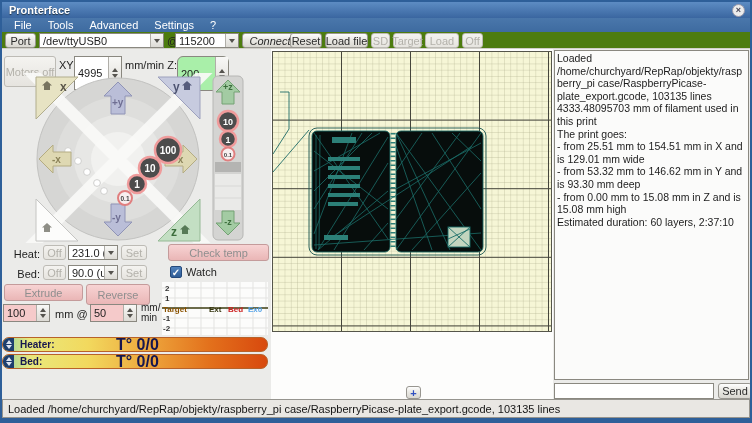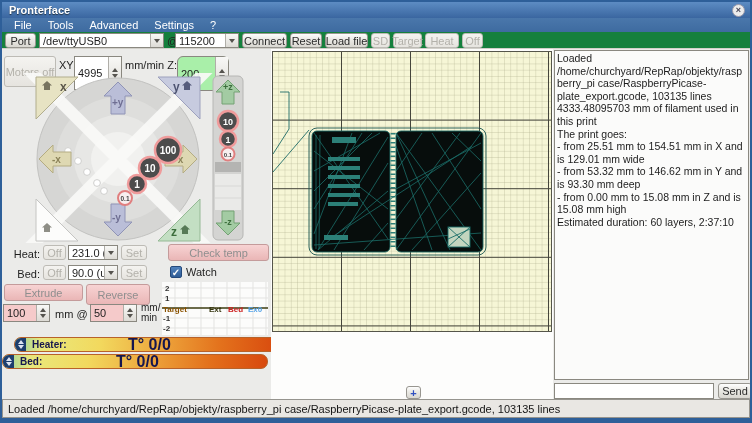--- a/index.html
+++ b/index.html
@@ -12,21 +12,21 @@
     background:linear-gradient(#5d8cc3,#3a66a0); display:flex; align-items:center; }
   .titlebar .title { color:#fff; font-size:11px; font-weight:bold; padding-left:7px; text-shadow:0 1px 1px #234; }
   .close-btn { position:absolute; right:5px; top:2px; width:13px; height:13px; border-radius:50%;
     background:#ececec; border:1px solid #99a; color:#445; font-size:9px; font-weight:bold;
     line-height:11px; text-align:center; cursor:default; }
   .menubar { position:absolute; left:0; top:16px; width:748px; height:14px;
     background:linear-gradient(#4a77ab,#3e6ba0); display:flex; align-items:center; padding-left:4px; }
   .menu-item { color:#fff; font-size:11px; padding:0 8px; line-height:14px; }
 
   
-  .toolbar { position:absolute; left:0; top:30px; width:748px; height:17px; background:#15803d;
+  .toolbar { position:absolute; left:0; top:30px; width:748px; height:17px; background:#4d7c0f;
     border-bottom:1px solid #d2d0ca; }
   .btn { position:absolute; display:flex; align-items:center; justify-content:center; font-size:11px;
     color:#2b2b2b; background:linear-gradient(#fefefe,#ecebe6 40%,#d9d7d1); border:1px solid #989690;
     border-radius:3px; white-space:nowrap; }
   .btn.disabled { color:#b3b1aa; background:linear-gradient(#f4f3f0,#e6e4df); border-color:#bdbbb5; }
   .btn.pink { background:linear-gradient(#f7d3d3,#eab6b6); border-color:#c49b9b; color:#8f8f8f;text-align:right; }
   .lbl { position:absolute; font-size:11px; color:#1e1e1e; white-space:nowrap; }
   .combo, .spin { position:absolute; display:flex; background:#fff; border:1px solid #8a8880; }
   .combo .val, .spin .val { flex:1; font-size:11px; padding:0 3px; display:flex; align-items:center;
     overflow:hidden; white-space:nowrap; color:#1e1e1e; }
@@ -95,26 +95,26 @@
             <div class="td"></div>
           </div>
     </div>
     <div class="lbl" style="left:165px;top:3px;">@</div>
     <div class="combo" style="left:173px;top:1px;width:64px;height:15px;">
       <div class="val">115200</div>
       <div class="dd">
             <div class="td"></div>
           </div>
     </div>
-    <div class="btn" style="left:240px;top:1px;width:45px;height:15px;">Connect</div>
+    <div class="btn" style="left:240px;top:1px;width:56px;height:15px;font-style:italic;">Connect</div>
     <div class="btn" style="left:288px;top:1px;width:32px;height:15px;">Reset</div>
     <div class="btn" style="left:323px;top:1px;width:43px;height:15px;">Load file</div>
     <div class="btn disabled" style="left:369px;top:1px;width:19px;height:15px;">SD</div>
     <div class="btn disabled" style="left:391px;top:1px;width:29px;height:15px;">Target</div>
-    <div class="btn disabled" style="left:423px;top:1px;width:34px;height:15px;">Heat</div>
+    <div class="btn disabled" style="left:423px;top:1px;width:34px;height:15px;">Load</div>
     <div class="btn disabled" style="left:460px;top:1px;width:21px;height:15px;">Off</div>
   </div>
 
   <div class="left-panel">
 
     <div class="btn disabled" style="left:2px;top:7px;width:52px;height:31px;">Motors off</div>
     <div class="lbl" style="left:57px;top:10px;">XY:</div>
     <div class="spin" style="left:72px;top:7px;width:48px;height:34px;">
       <div class="val">4995</div>
       <div class="arrows">
@@ -268,21 +268,21 @@
         <text x="1" y="49">-2</text>
       </g>
       <g font-size="8" font-weight="bold">
         <text x="1" y="29.5" fill="#8a5200">Target</text>
         <text x="47" y="29.5" fill="#35350f">Ext</text>
         <text x="66" y="29.5" fill="#cc2020">Bed</text>
         <text x="86" y="29.5" fill="#55a3e8">Ex0</text>
       </g>
     </svg>
 
-    <div class="gauge" style="left:12px;top:288px;width:266px;">
+    <div class="gauge" style="left:0;top:288px;width:266px;">
       <div class="spinctl">
             <div class="wtu"></div>
             <div class="wtd"></div>
           </div>
       <span class="glabel">Heater:</span>
       <span class="gvalue">T° 0/0</span>
     </div>
     <div class="gauge" style="left:0;top:305px;width:266px;">
       <div class="spinctl">
             <div class="wtu"></div>

